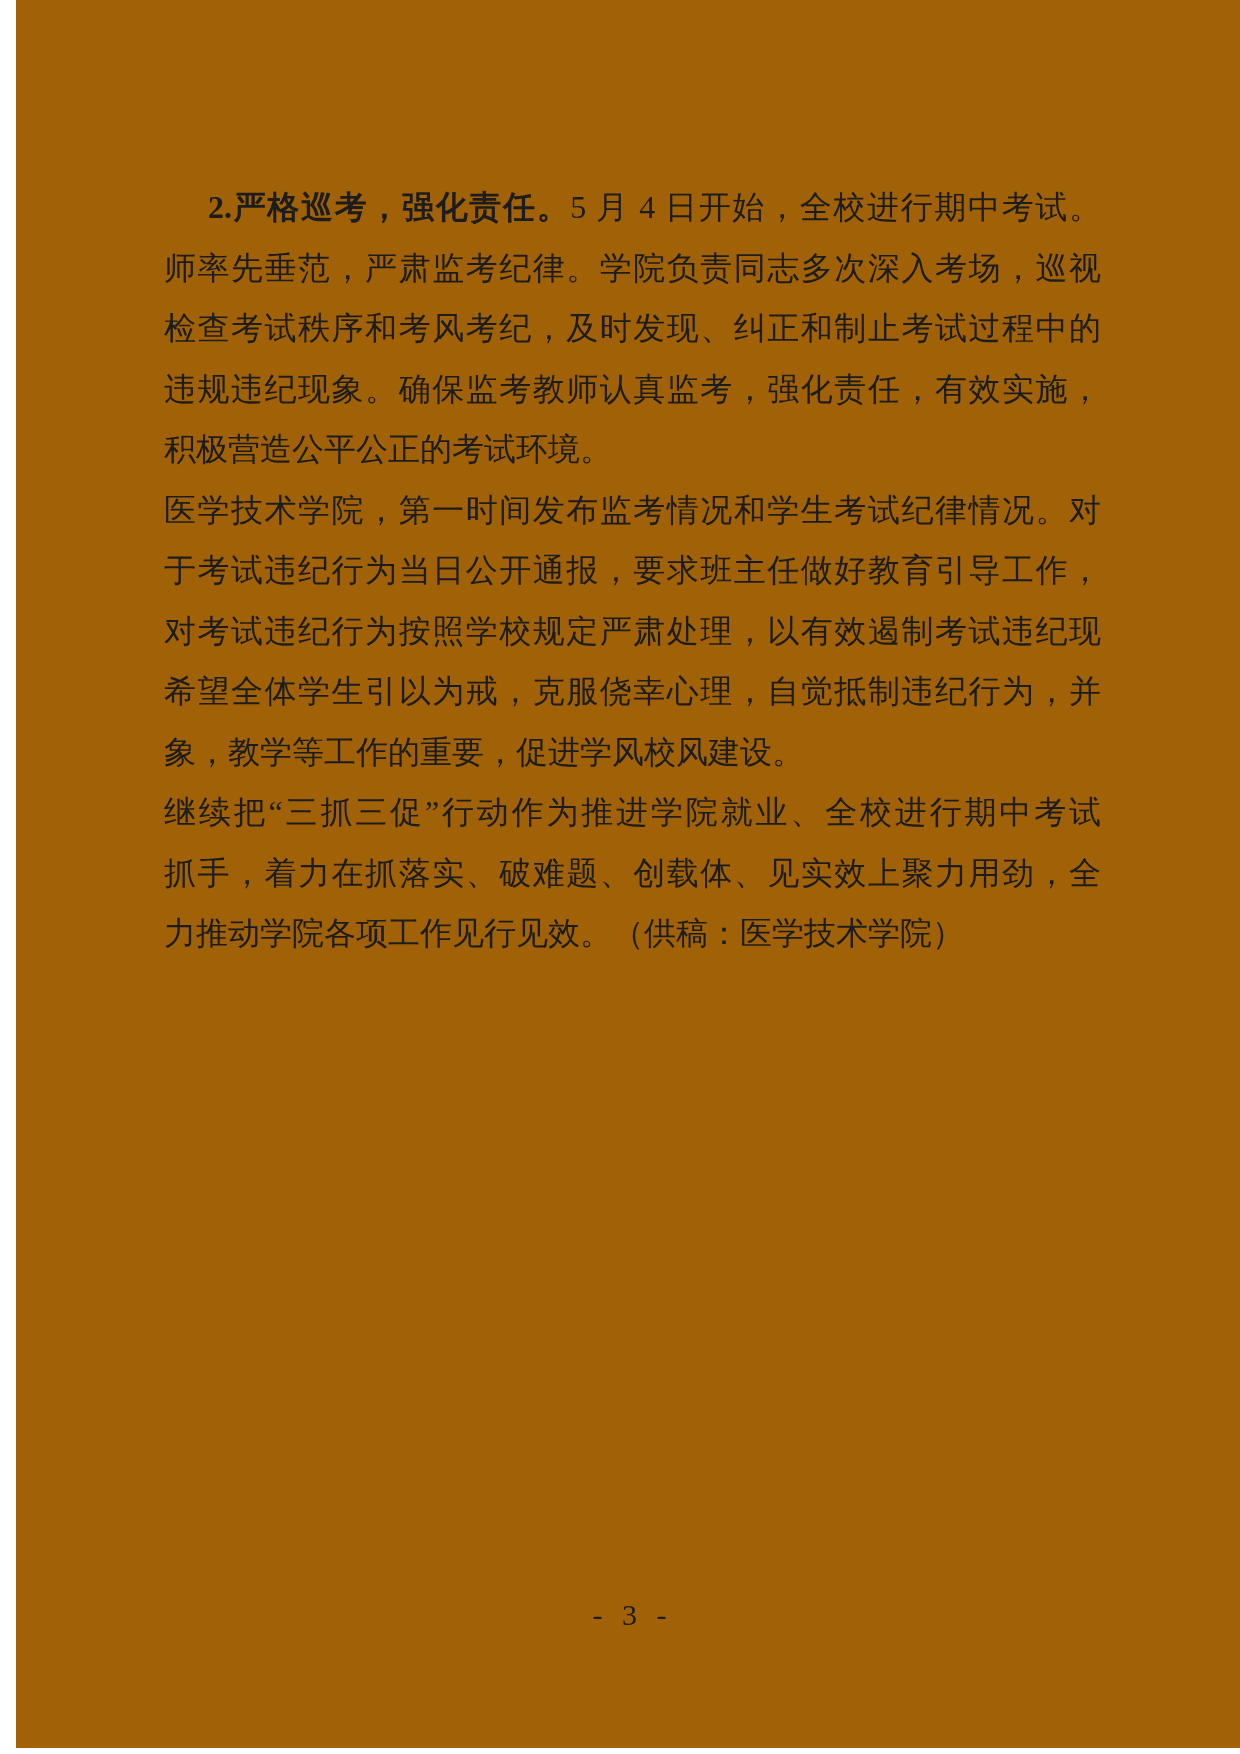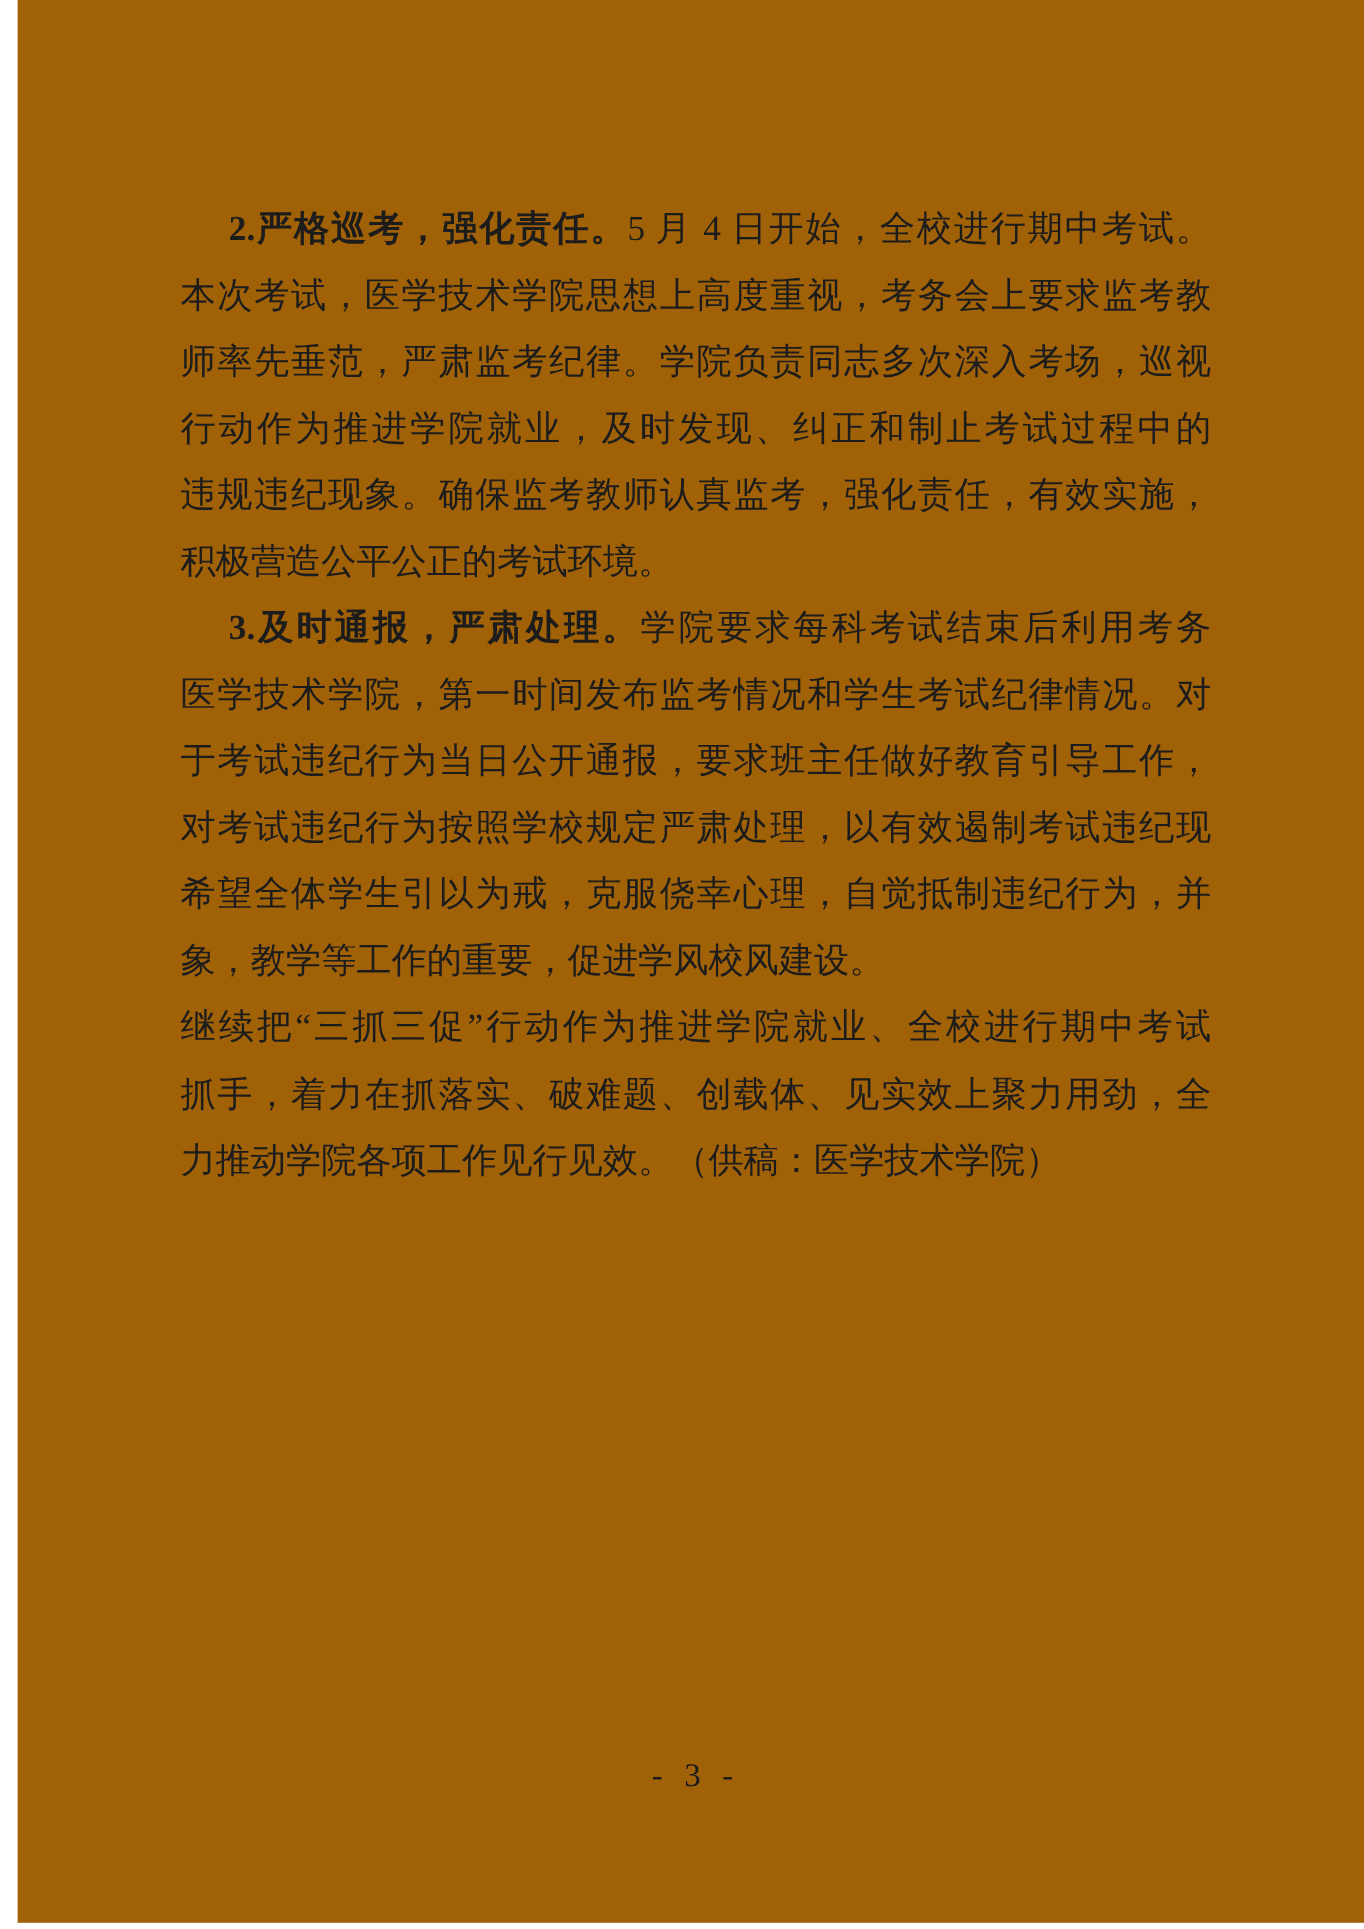--- a/index.html
+++ b/index.html
@@ -55,26 +55,24 @@
     color: #1c1c1c;
     letter-spacing: 6px;
   }
 </style>
 </head>
 <body>
 
 <div class="page">
   <div class="doc-body">
       <div class="line indent"><span class="seg seg-bold">2.严格巡考，强化责任。</span><span class="seg">5 月 4 日开始，全校进行期中考试。</span></div>
-      <div class="line"><span class="seg">本次考试，医学技术学院思想上高度重视，考务会上要求监考教</span></div>
       <div class="line"><span class="seg">师率先垂范，严肃监考纪律。学院负责同志多次深入考场，巡视</span></div>
-      <div class="line"><span class="seg">行动作为推进学院就业，及时发现、纠正和制止考试过程中的</span></div>
+      <div class="line"><span class="seg">检查考试秩序和考风考纪，及时发现、纠正和制止考试过程中的</span></div>
       <div class="line"><span class="seg">违规违纪现象。确保监考教师认真监考，强化责任，有效实施，</span></div>
       <div class="line last"><span class="seg">积极营造公平公正的考试环境。</span></div>
-      <div class="line indent"><span class="seg seg-bold">3.及时通报，严肃处理。</span><span class="seg">学院要求每科考试结束后利用考务</span></div>
       <div class="line"><span class="seg">医学技术学院，第一时间发布监考情况和学生考试纪律情况。对</span></div>
       <div class="line"><span class="seg">于考试违纪行为当日公开通报，要求班主任做好教育引导工作，</span></div>
       <div class="line"><span class="seg">对考试违纪行为按照学校规定严肃处理，以有效遏制考试违纪现</span></div>
       <div class="line"><span class="seg">希望全体学生引以为戒，克服侥幸心理，自觉抵制违纪行为，并</span></div>
       <div class="line last"><span class="seg">象，教学等工作的重要，促进学风校风建设。</span></div>
       <div class="line"><span class="seg">继续把“三抓三促”行动作为推进学院就业、全校进行期中考试</span></div>
       <div class="line"><span class="seg">抓手，着力在抓落实、破难题、创载体、见实效上聚力用劲，全</span></div>
       <div class="line last"><span class="seg">力推动学院各项工作见行见效。（供稿：医学技术学院）</span></div>
     </div>
   <div class="footer">- 3 -</div>

